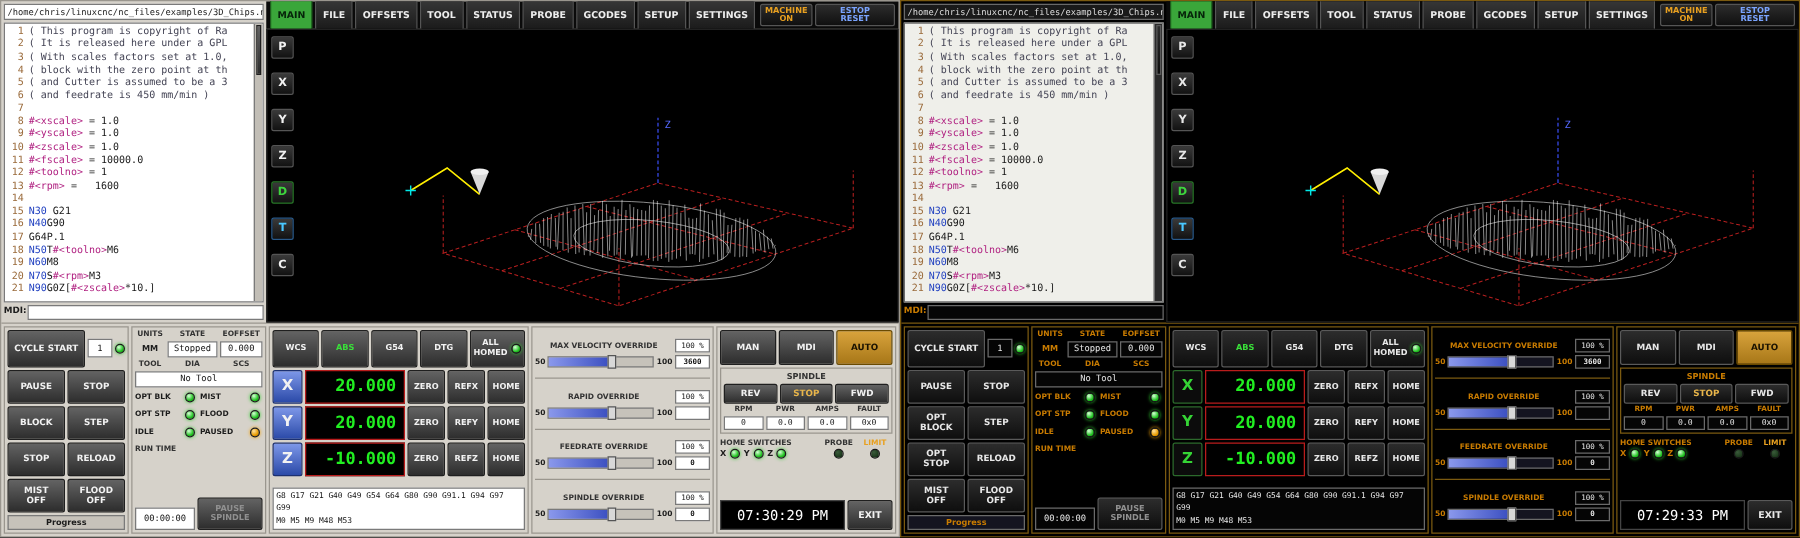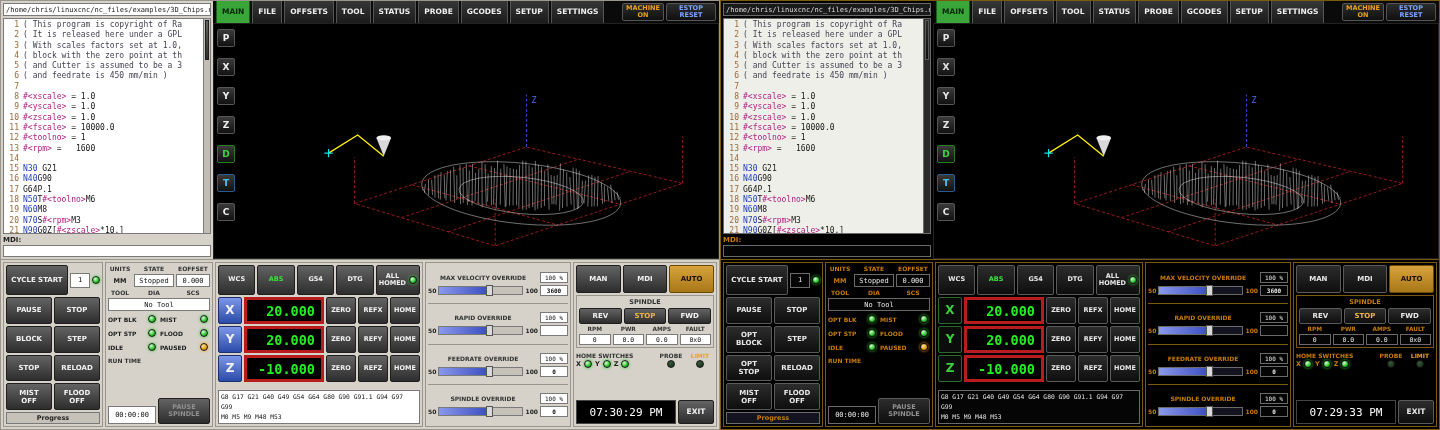--- a/index.html
+++ b/index.html
@@ -49,31 +49,31 @@
 .gcode-lines{flex:1;padding:1px 2px;font-family:"DejaVu Sans Mono",monospace;
   font-size:8px;line-height:10.3px;color:var(--ed-text)}
 .gl{display:flex;white-space:pre}
 .ln{width:13px;text-align:right;margin-right:4px;color:#9a6a3a;flex:none}
 .gc{overflow:hidden;white-space:pre}
 .gc .cmt{color:#445}
 .gc .var{color:#b02080}
 .gc .nn{color:#2040c0}
 .gscroll{width:7px;background:var(--scroll);border-left:1px solid var(--box-border);position:relative}
 .gscroll .thumb{position:absolute;top:1px;left:1px;right:1px;height:40px;background:var(--btn-bg);border:1px solid var(--btn-border)}
-.mdi-area{display:flex;flex-direction:column;gap:1px}
+.mdi-area{display:flex;flex-direction:row;gap:1px}
 .mdi-label{font-size:7px;color:var(--label);font-weight:bold}
 .mdi-input{height:12px;background:var(--box-bg);border:1px solid var(--box-border);
   font-size:8px;color:var(--box-text);width:100%;font-family:"DejaVu Sans Mono",monospace}
 
 .right-col{flex:1;display:flex;flex-direction:column}
 .menubar{height:22px;background:#0a0a0a;display:flex;align-items:center;gap:2px;padding:2px 3px}
 .menu-btn{height:31px;padding:0 5px;font-size:7.5px;background:linear-gradient(#3a3a3a,#161616);border-color:#555;color:#eee}
 .menu-btn.active{background:var(--accent-green,#3aa63a);color:#06230a;border-color:#1d5c1d}
 .machine-btn{margin-left:auto;height:18px;width:42px;font-size:6.5px;color:var(--machine-amber,#e8a020);background:linear-gradient(#2c2c2c,#101010);border-color:#555}
-.estop-btn{height:18px;width:50px;font-size:6.5px;color:var(--estop-blue,#7aa4ff);background:linear-gradient(#2c2c2c,#101010);border-color:#555}
+.estop-btn{height:18px;width:64px;font-size:6.5px;color:var(--estop-blue,#7aa4ff);background:linear-gradient(#2c2c2c,#101010);border-color:#555}
 
 .preview{flex:1;background:#000;position:relative;border:1px solid #222;overflow:hidden}
 .view-strip{position:absolute;left:3px;top:5px;display:flex;flex-direction:column;gap:11px;z-index:2}
 .view-btn{width:18px;height:18px;font-size:9px;background:linear-gradient(#3a3a3a,#121212);border-color:#555}
 .view-btn.vd{color:#3ed43e;border-color:#2a7a2a}
 .view-btn.vt{color:#49c8ff;border-color:#2a5a8a}
 .preview svg{position:absolute;inset:0;width:100%;height:100%}
 .grid-red path{fill:none;stroke:var(--axis-red,#cc2222);stroke-width:.8;stroke-dasharray:3 2;opacity:.9}
 .blue-axis{stroke:#3c50ff;stroke-width:.9;stroke-dasharray:3 2;fill:none}
 .z-label{fill:#5568ff;font-size:8px;font-family:"DejaVu Sans Mono",monospace}
@@ -112,21 +112,21 @@
 
 .c3{width:208px}
 .dro-top{display:flex;gap:2px;height:30px}
 .dro-top .btn{flex:1;font-size:6.5px}
 .all-homed{flex:1.5;display:flex;gap:3px;font-size:6px}
 .axis-row{display:flex;gap:2px;height:27px}
 .axis-btn{width:24px;font-size:12px}
 .theme-light .axis-btn{background:linear-gradient(#7d97e8,#2b4aa8);border-color:#1c3070}
 .theme-dark .axis-btn{background:#0c0c0c;color:#35d435;border-color:#2c6a2c}
 .dro-val{flex:1;font-size:13.5px;font-weight:bold;color:var(--dro-green,#21ef21);background:#000;
-  border:3px solid #b91c1c;display:flex;align-items:center;justify-content:flex-end;padding-right:6px;
+  border:1px solid #b91c1c;display:flex;align-items:center;justify-content:flex-end;padding-right:6px;
   font-family:"DejaVu Sans Mono",monospace}
 .axis-row .sm{width:30px;font-size:6.5px}
 .codes-box{border:1px solid var(--box-border);background:var(--box-bg);color:var(--box-text);
   font-size:6.3px;font-family:"DejaVu Sans Mono",monospace;padding:1px 2px;line-height:1.6;margin-top:auto}
 
 .c4{width:146px;gap:1px}
 .ovr{flex:1;display:flex;flex-direction:column;justify-content:center;gap:2px;
   border-bottom:1px solid var(--frame);padding:1px 0}
 .ovr:last-child{border-bottom:none}
 .ovr-top{display:flex;align-items:center;gap:2px}

